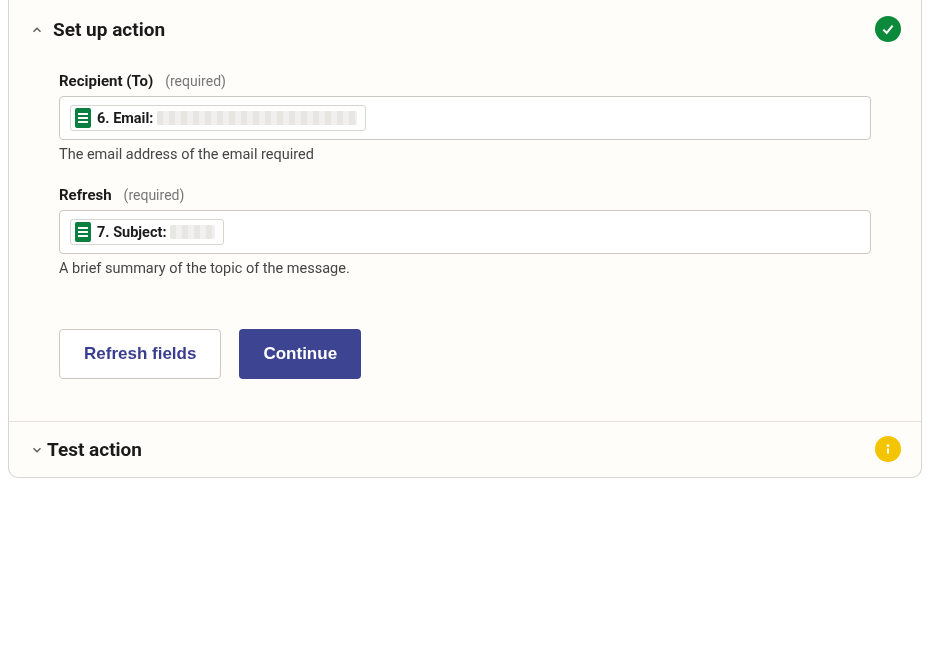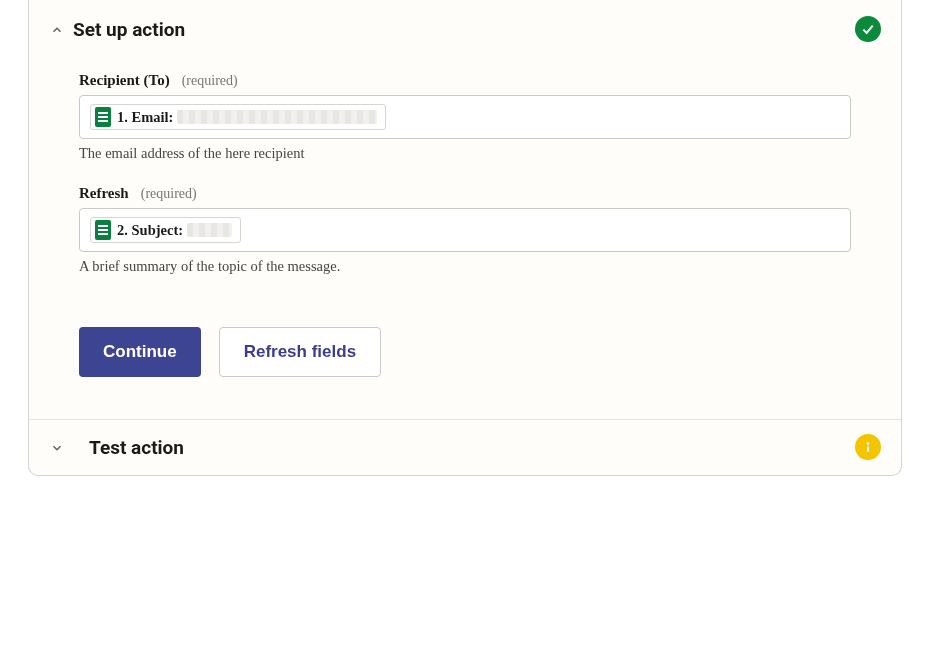--- a/index.html
+++ b/index.html
@@ -1,28 +1,28 @@
 <!DOCTYPE html>
 <html><head>
 <meta charset="utf-8">
 <style>
   * { box-sizing: border-box; margin: 0; padding: 0; }
   html, body { width: 930px; height: 650px; font-family: -apple-system, BlinkMacSystemFont, "Segoe UI", Roboto, Helvetica, Arial, sans-serif; background: #fff; }
-  .outer { padding: 0 28px; }
+  .outer { padding: 0 8px; }
   .panel { border: 1px solid #d7d5d2; border-top: none; background: #fffdf9; border-radius: 0 0 10px 10px; }
   .section { padding: 18px 20px 12px 20px; position: relative; }
   .section + .section { border-top: 1px solid #e6e3df; }
   .section-header { display: flex; align-items: center; gap: 8px; cursor: pointer; }
   .section-header .title { font-size: 19px; font-weight: 700; color: #1a1a1a; }
   .chev { display: inline-flex; align-items: center; justify-content: center; width: 16px; height: 16px; color: #5f5f5f; }
   .status-badge { position: absolute; right: 20px; top: 16px; width: 26px; height: 26px; border-radius: 50%; display:flex; align-items:center; justify-content:center; }
   .status-success { background: #0a8a3a; color: #fff; }
   .status-warn { background: #f2c500; color: #fff; position:absolute; right:20px; top:14px; width:26px; height:26px; border-radius:50%; display:flex; align-items:center; justify-content:center; }
 
-  .form-area { padding: 30px 30px 10px 30px; font-family: Liberation Serif, serif; }
+  .form-area { padding: 30px 30px 10px 30px; }
   .field-block { margin-bottom: 22px; }
   .field-label-row { margin-bottom: 6px; }
   .field-label { font-size: 15px; font-weight: 700; color: #1a1a1a; }
   .req-tag { font-size: 14px; color: #777; font-weight: 400; margin-left: 8px; }
 
   .input-box { border: 1px solid #ccc9c5; border-radius: 4px; background: #fff; padding: 8px 10px; min-height: 44px; display:flex; align-items:flex-start; flex-wrap:wrap; }
   .input-box.tall { min-height: 90px; align-items: flex-start; }
   .pill { display: inline-flex; align-items: center; border: 1px solid #d8d5d1; border-radius: 3px; background: #fff; padding: 2px 8px 2px 4px; font-size: 14.5px; color: #1a1a1a; max-width: 100%; }
   .pill .sheet-icon { width: 16px; height: 20px; margin-right: 6px; background: #0a8040; border-radius: 2px; position: relative; flex-shrink:0; }
   .pill .sheet-icon::before { content:""; position:absolute; left:3px; right:3px; top:5px; height:2px; background:#fff; }
@@ -33,21 +33,21 @@
   .pill .blur.md { width: 200px; }
 
   .help-text { margin-top: 6px; font-size: 14.5px; color: #454545; }
 
   .button-row { display:flex; gap: 18px; padding: 20px 30px 30px 30px; }
   .btn { font-size: 17px; font-weight: 700; border-radius: 4px; padding: 14px 24px; cursor: pointer; border: 1px solid transparent; }
   .btn-secondary { background: #fff; border: 1px solid #ccc9c5; color: #3b3e8f; }
   .btn-primary { background: #3d4592; color: #fff; border: none; }
 
   .test-section { padding: 16px 20px; position: relative; }
-  .test-header { display:flex; align-items:center; gap:24px; }
+  .test-header { display:flex; align-items:center; gap:2px; }
   .test-title { font-size:19px; font-weight:700; color:#1a1a1a; }
 </style>
 </head>
 <body>
 
 <div class="outer">
   <div class="panel">
 
     <div class="section">
       <div class="section-header">
@@ -67,50 +67,50 @@
       <div class="form-area">
 
         <div class="field-block">
           <div class="field-label-row">
             <span class="field-label">Recipient (To)</span>
             <span class="req-tag">(required)</span>
           </div>
           <div class="input-box">
             <span class="pill">
               <span class="sheet-icon"></span>
-              <span class="label">1. Email:</span>
+              <span class="label">6. Email:</span>
               <span class="blur md"></span>
             </span>
           </div>
-          <div class="help-text">The email address of the here recipient</div>
+          <div class="help-text">The email address of the email required</div>
         </div>
 
         <div class="field-block">
           <div class="field-label-row">
             <span class="field-label">Refresh</span>
             <span class="req-tag">(required)</span>
           </div>
           <div class="input-box">
             <span class="pill">
               <span class="sheet-icon"></span>
-              <span class="label">2. Subject:</span>
+              <span class="label">7. Subject:</span>
               <span class="blur sm"></span>
             </span>
           </div>
           <div class="help-text">A brief summary of the topic of the message.</div>
         </div>
 
         <div class="field-block">
         </div>
 
       </div>
 
       <div class="button-row">
+        <button class="btn btn-secondary">Refresh fields</button>
         <button class="btn btn-primary">Continue</button>
-        <button class="btn btn-secondary">Refresh fields</button>
       </div>
     </div>
 
     <div class="section test-section">
       <div class="test-header">
         <span class="chev">
           <svg width="14" height="14" viewBox="0 0 24 24" fill="none" stroke="#5f5f5f" stroke-width="2.5">
               <polyline points="6 9 12 15 18 9"></polyline>
             </svg>
         </span>

